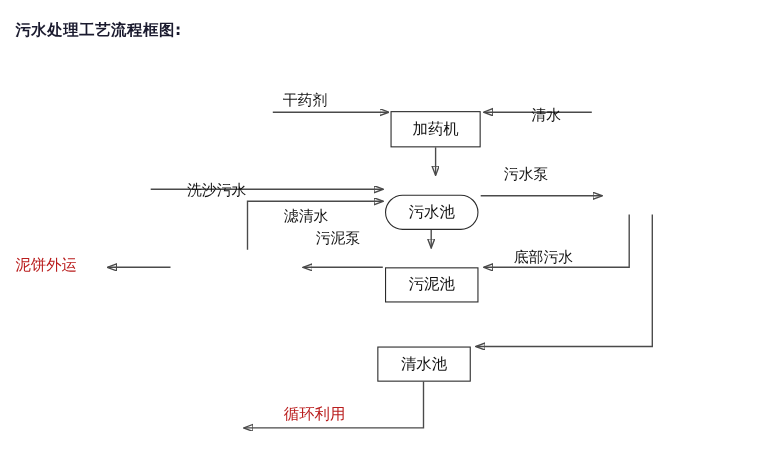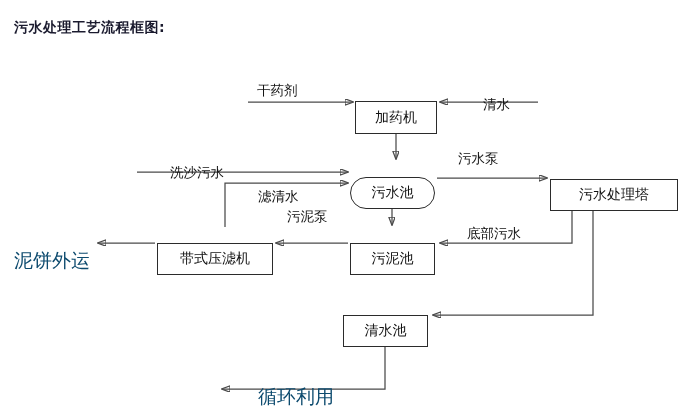--- a/index.html
+++ b/index.html
@@ -44,25 +44,24 @@
   .edge-label {
     position: absolute;
     font-size: 13.5px;
     color: #111111;
     white-space: nowrap;
     z-index: 4;
     background: transparent;
   }
   .term-label {
     position: absolute;
-    font-size: 19px;
-    color: #0c4a6e;
+    font-size: 14px;
+    color: #b91c1c;
     white-space: nowrap;
     z-index: 4;
-    margin-top: 16px;
   }
   svg.wires {
     position: absolute;
     left: 0;
     top: 0;
     width: 700px;
     height: 420px;
     z-index: 1;
     overflow: visible;
   }
@@ -106,23 +105,21 @@
 
     <line x1="348" y1="243" x2="276" y2="243" marker-end="url(#arr)"></line>
 
     <line x1="155" y1="243" x2="98" y2="243" marker-end="url(#arr)"></line>
 
     <path d="M385,331 L385,389 L222,389" marker-end="url(#arr)"></path>
   </svg>
 
   <div class="node" style="left:355px; top:85px; width:82px; height:33px;">加药机</div>
   <div class="node" style="left:350px; top:161px; width:85px; height:32px;border-radius:16px;">污水池</div>
-  <div class="node" style="left:550px; top:163px; width:128px; height:32px;">污水处理塔</div>
   <div class="node" style="left:350px; top:227px; width:85px; height:32px;">污泥池</div>
-  <div class="node" style="left:157px; top:227px; width:116px; height:32px;">带式压滤机</div>
   <div class="node" style="left:343px; top:299px; width:85px; height:32px;">清水池</div>
 
   <div class="edge-label" style="left:257px; top:82px;">干药剂</div>
   <div class="edge-label" style="left:483px; top:96px;">清水</div>
   <div class="edge-label" style="left:170px; top:164px;text-align:center;">洗沙污水</div>
   <div class="edge-label" style="left:458px; top:150px;">污水泵</div>
   <div class="edge-label" style="left:258px; top:188px;">滤清水</div>
   <div class="edge-label" style="left:287px; top:208px;">污泥泵</div>
   <div class="edge-label" style="left:467px; top:225px;">底部污水</div>
   <div class="term-label" style="left:14px; top:232px;">泥饼外运</div>

